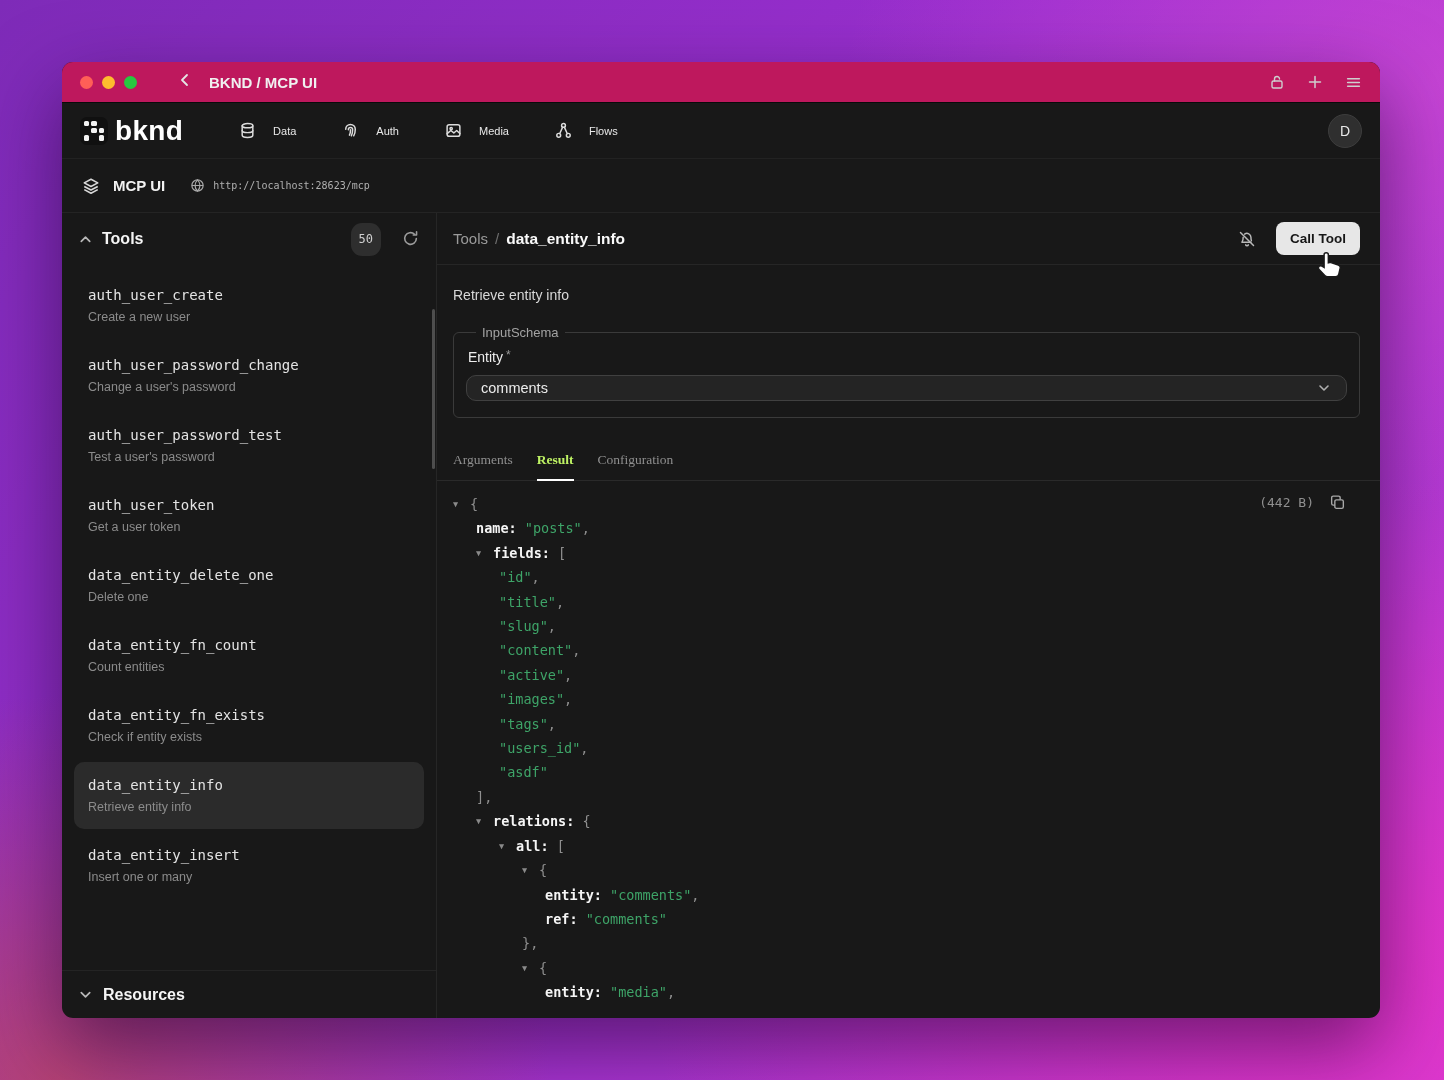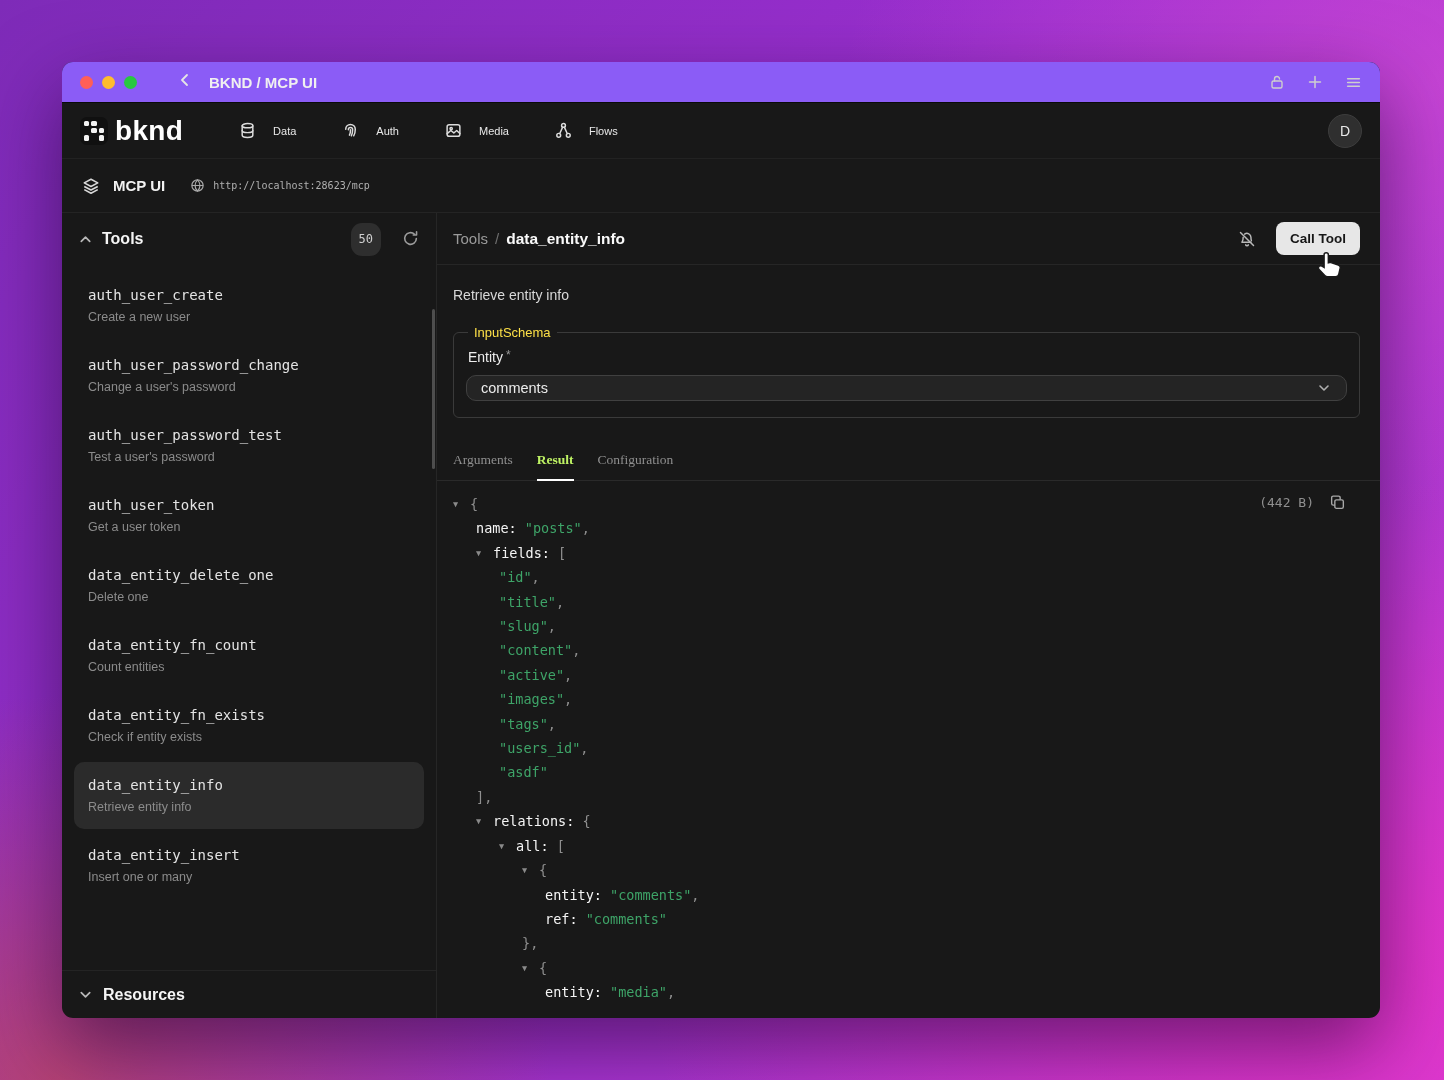--- a/index.html
+++ b/index.html
@@ -15,21 +15,21 @@
   }
 
   .window{
     position:absolute;left:62px;top:62px;width:1318px;height:956px;
     background:#181818;border-radius:11px;overflow:hidden;
     box-shadow:0 30px 80px rgba(25,0,40,.55);
     display:flex;flex-direction:column;
   }
 
   
-  .titlebar{height:41px;flex:0 0 41px;background:#8b5cf6;border-bottom:1px solid #0a0a0a;
+  .titlebar{height:41px;flex:0 0 41px;background:#be185d;border-bottom:1px solid #0a0a0a;
     display:flex;align-items:center;padding:14px 18px}
   .traffic{display:flex;gap:9px}
   .light{width:13px;height:13px;border-radius:50%}
   .back-btn{margin-left:38px;width:20px;height:20px;display:flex;align-items:center;justify-content:center;color:#e5e5e5}
   .tb-title{margin-left:14px;font-size:15px;font-weight:600;color:#f0f0f0}
   .tb-right{margin-left:auto;display:flex;align-items:center;gap:22px;color:#cfcfcf}
   .tb-right svg{display:block}
 
   
   .navbar{height:56px;flex:0 0 56px;display:flex;align-items:center;padding:0 18px;border-bottom:1px solid #222}
@@ -80,42 +80,42 @@
   .bc-sep{font-size:15px;color:#6f6f6f}
   .bc-current{font-size:15.5px;font-weight:700;color:#fafafa}
   .mh-right{margin-left:auto;display:flex;align-items:center;gap:15px}
   .icon-btn{width:28px;height:28px;display:flex;align-items:center;justify-content:center;color:#b8b8b8;cursor:pointer}
   .icon-btn svg{width:18px;height:18px;display:block}
   .call-tool-btn{background:#e7e7e7;color:#161616;font-size:13.5px;font-weight:600;border:none;border-radius:8px;
     padding:9px 14px;cursor:pointer;font-family:"Liberation Sans",sans-serif}
 
   .description{margin:22px 16px 0;font-size:14px;color:#d8d8d8}
   fieldset.schema{margin:22px 20px 0 16px;border:1px solid #3a3a3a;border-radius:6px;padding:4px 12px 16px}
-  fieldset.schema legend{padding:0 6px;margin-left:2px;font-size:13px;color:#fde047}
+  fieldset.schema legend{padding:0 6px;margin-left:10px;font-size:13px;color:#a3a3a3}
   .entity-label{margin:4px 2px 10px;font-size:14px;color:#ededed}
   .required{color:#9a9a9a;margin-left:3px;font-size:12px;vertical-align:3px}
   .select{height:26px;background:#242424;border:1px solid #404040;border-radius:10px;display:flex;align-items:center;
     padding:0 14px;font-size:14.5px;color:#ececec;cursor:pointer}
   .select .chev{margin-left:auto;width:16px;height:16px;color:#b0b0b0}
   .select .chev svg{width:16px;height:16px;display:block}
 
   .tabs{margin-top:28px;border-bottom:1px solid #2a2a2a;display:flex;gap:24px;padding:0 16px}
   .tab{font-family:Liberation Serif, serif;font-size:13.5px;color:#8f8f8f;padding:6px 0 12px;position:relative;cursor:pointer}
   .tab.active{color:#bef264;font-weight:700}
   .tab.active::after{content:"";position:absolute;left:0;right:0;bottom:-1px;height:2px;background:#fff}
 
   .result{position:relative;flex:1;min-height:0;overflow:hidden;padding:11px 16px 0}
   .result-meta{position:absolute;top:13px;right:34px;display:flex;align-items:center;gap:15px}
   .result-size{font-family:"DejaVu Sans Mono",monospace;font-size:13px;color:#8f8f8f}
   .copy-btn{width:17px;height:17px;color:#a8a8a8;cursor:pointer}
   .copy-btn svg{width:17px;height:17px;display:block}
 
   .jline{font-family:"DejaVu Sans Mono",monospace;font-size:13.5px;line-height:24.4px;white-space:pre;color:#8f8f8f}
   .jtoggle{display:inline-block;width:10px;margin-right:7px;font-size:8.5px;color:#8a8a8a;vertical-align:2px;cursor:pointer}
-  .tk{color:#f5f5f5;font-weight:400}
+  .tk{color:#f5f5f5;font-weight:700}
   .ts{color:#3ea468}
   .tp{color:#8f8f8f}
 
   .cursor{position:absolute;left:1252px;top:184px;width:34px;height:40px;z-index:50;pointer-events:none}
 </style>
 </head>
 <body>
 
 <div class="window">
 

